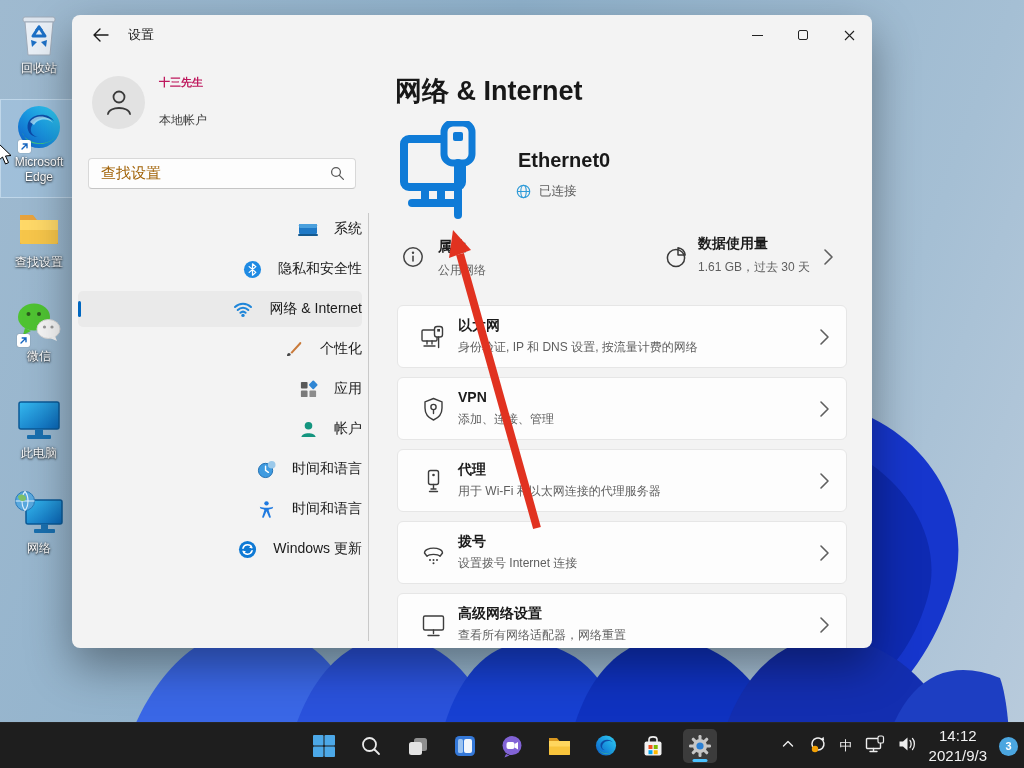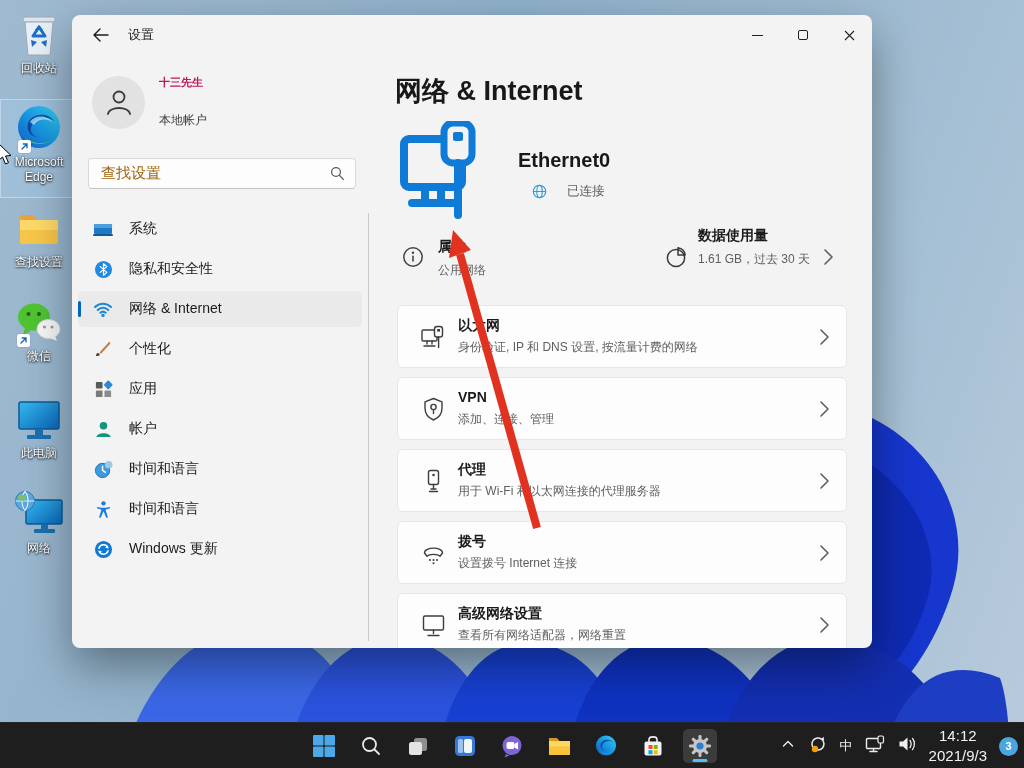--- a/index.html
+++ b/index.html
@@ -39,34 +39,34 @@
   .avatar { width:53px; height:53px; border-radius:50%; background:#e2e2e2; display:flex; align-items:center; justify-content:center; }
   .profile-txt { margin-left:14px; }
   .profile-name { font-size:11px; font-weight:700; color:#be185d; }
   .profile-type { font-size:12px; color:#3c3c3c; margin-top:22px; }
 
   .searchbox { position:absolute; left:16px; top:143px; width:268px; height:31px; background:#fdfdfd;
       border:1px solid #d8d8d8; border-bottom-color:#c5c5c5; border-radius:4px; display:flex; align-items:center; padding:0 10px 0 12px; }
   .searchbox .ph { flex:1; font-size:15px; color:#a16207; }
 
   .nav { position:absolute; left:6px; top:196px; width:284px; }
-  .nav-item { position:relative; height:36px; margin-bottom:4px; display:flex; align-items:center; padding-left:15px; border-radius:5px; }
+  .nav-item { position:relative; height:36px; margin-bottom:4px; display:flex; align-items:center; padding-left:15px; border-radius:5px;justify-content:flex-end; }
   .nav-item .nlabel { margin-left:16px; font-size:14px; color:#1b1b1b; }
   .nav-item.selected { background:#eaeaea; }
   .nav-item.selected::before { content:""; position:absolute; left:0; top:10px; width:3px; height:16px; background:#0067c0; border-radius:2px; }
   .nav-item .nicon { width:20px; height:20px; display:flex; align-items:center; justify-content:center; }
 
   .v-divider { position:absolute; left:296px; top:198px; width:1px; height:428px; background:#c9c9c9; }
 
   
   .main-title { position:absolute; left:323px; top:58px; font-size:27px; font-weight:700; color:#181818; }
 
   .hero-icon { position:absolute; left:326px; top:106px; }
   .hero-name { position:absolute; left:446px; top:134px; font-size:20px; font-weight:700; color:#191919; }
-  .hero-status { position:absolute; left:460px; top:168px; display:flex; align-items:center; gap:20px; }
+  .hero-status { position:absolute; left:444px; top:168px; display:flex; align-items:center; gap:8px; }
   .hero-status .st { font-size:12.5px; color:#5e5e5e; }
 
   .quick { position:absolute; }
   .quick .qt { font-size:14px; font-weight:700; color:#1b1b1b; }
   .quick .qs { font-size:12px; color:#5e5e5e; margin-top:6px; }
   .q-icon { position:absolute; }
   .q-chevron { position:absolute; left:750px; top:232px; }
 
   .card { position:absolute; left:325px; width:450px; height:63px; background:#fdfdfd; border:1px solid #e6e6e6;
       border-radius:6px; }
@@ -404,21 +404,21 @@
     <div class="qt">属性</div>
     <div class="qs">公用网络</div>
   </div>
 
   <div class="q-icon" style="left:592px;top:230px">
     <svg width="24" height="24" viewBox="0 0 24 24">
         <circle cx="12" cy="13" r="8.6" fill="none" stroke="#3a3a3a" stroke-width="1.5"></circle>
         <path d="M14 2.8 A8.6 8.6 0 0 1 21.2 10 L14 10 Z" fill="none" stroke="#3a3a3a" stroke-width="1.5" stroke-linejoin="round"></path>
       </svg>
   </div>
-  <div class="quick" style="left:626px;top:212px">
+  <div class="quick" style="left:626px;top:220px">
     <div class="qt">数据使用量</div>
     <div class="qs">1.61 GB，过去 30 天</div>
   </div>
   <div class="q-chevron">
     <svg width="12" height="20" viewBox="0 0 12 20">
         <path d="M3 3 L10 10 L3 17" stroke="#5f5f5f" stroke-width="1.6" fill="none" stroke-linecap="round" stroke-linejoin="round"></path>
       </svg>
   </div>
 
   <div class="card" style="top:290px">

